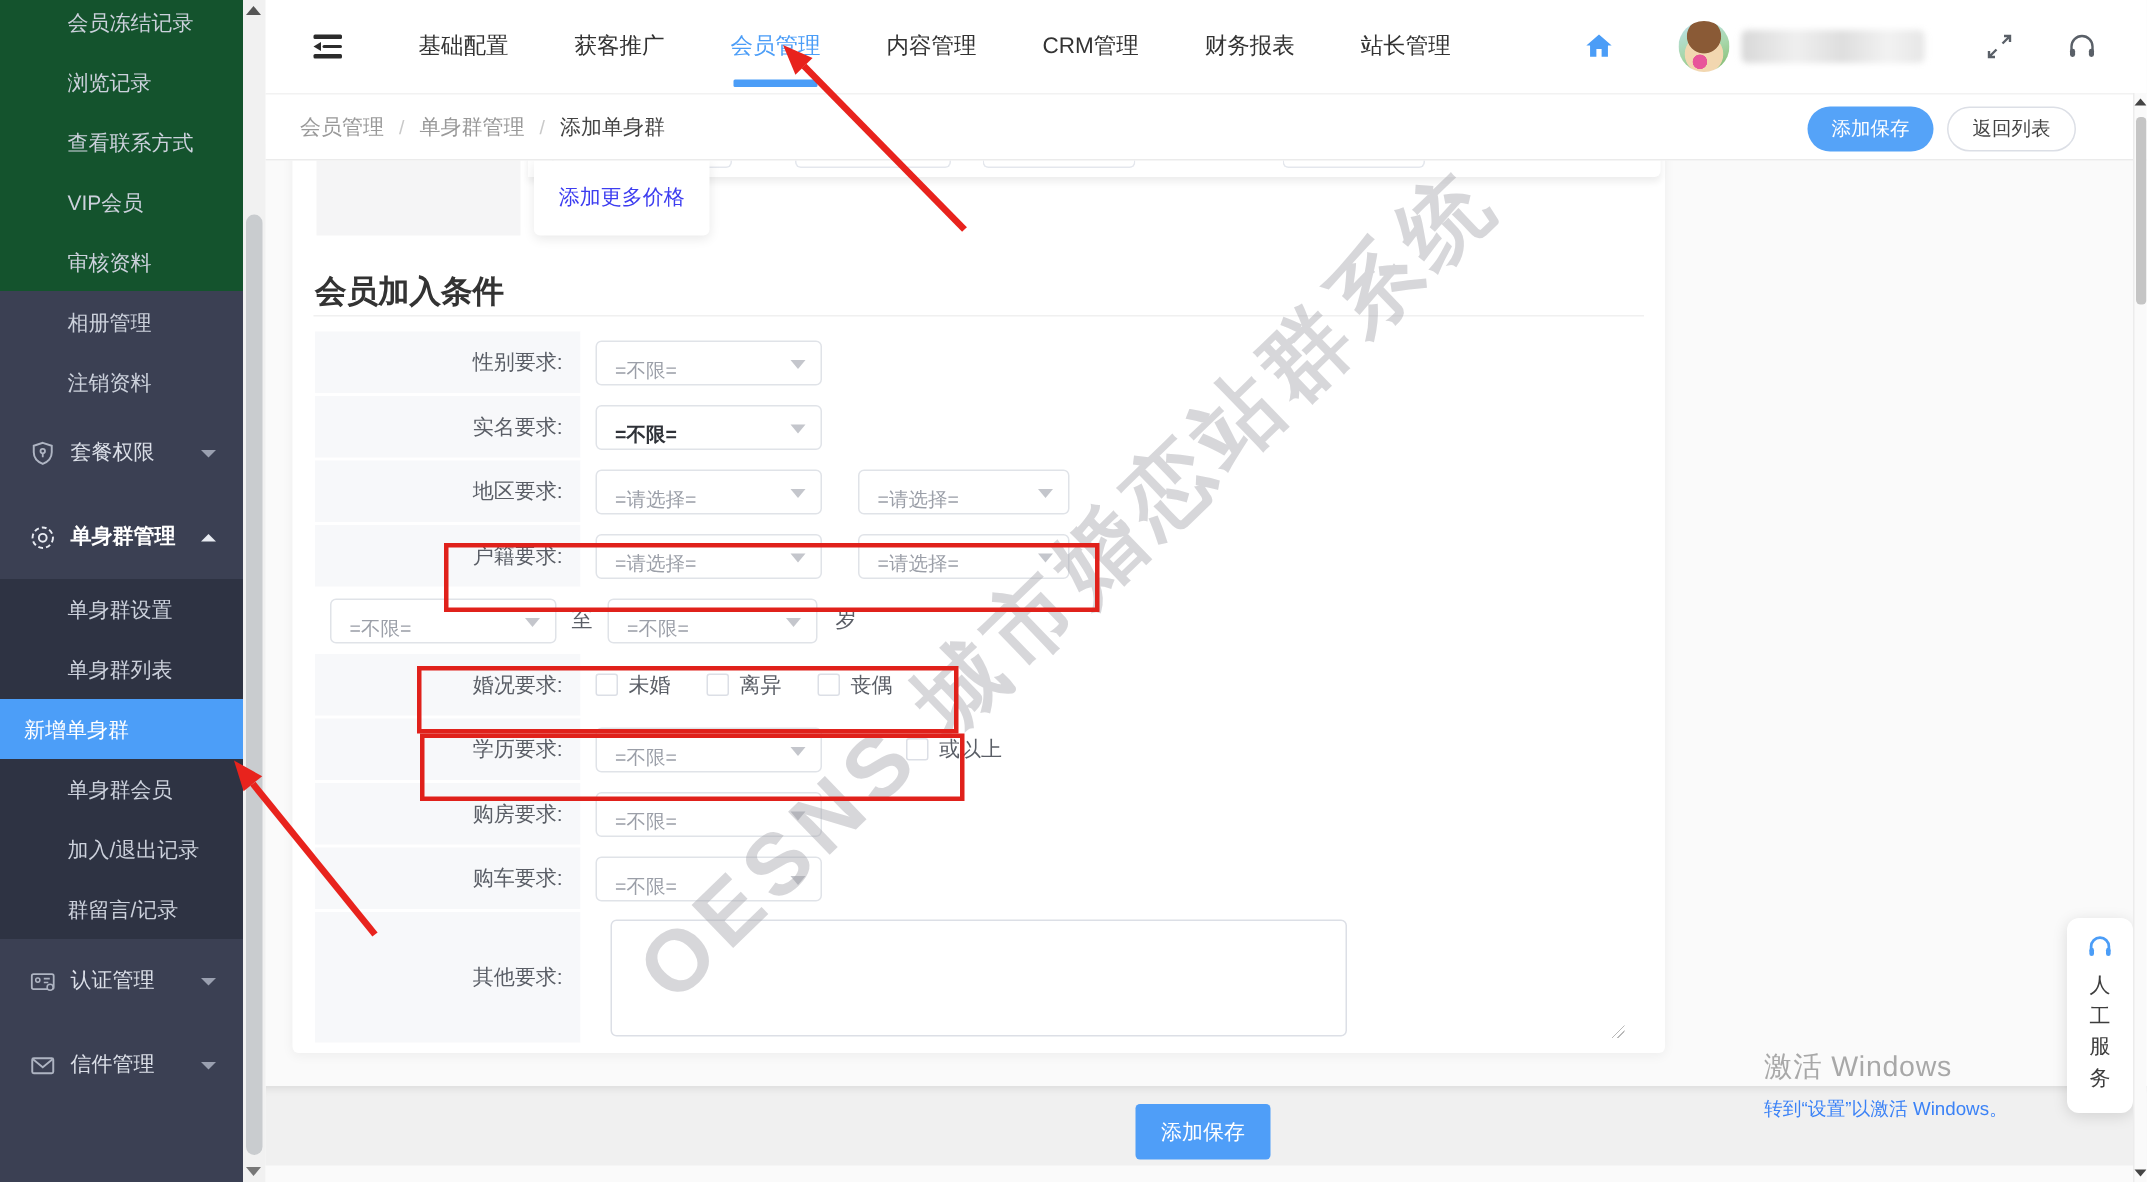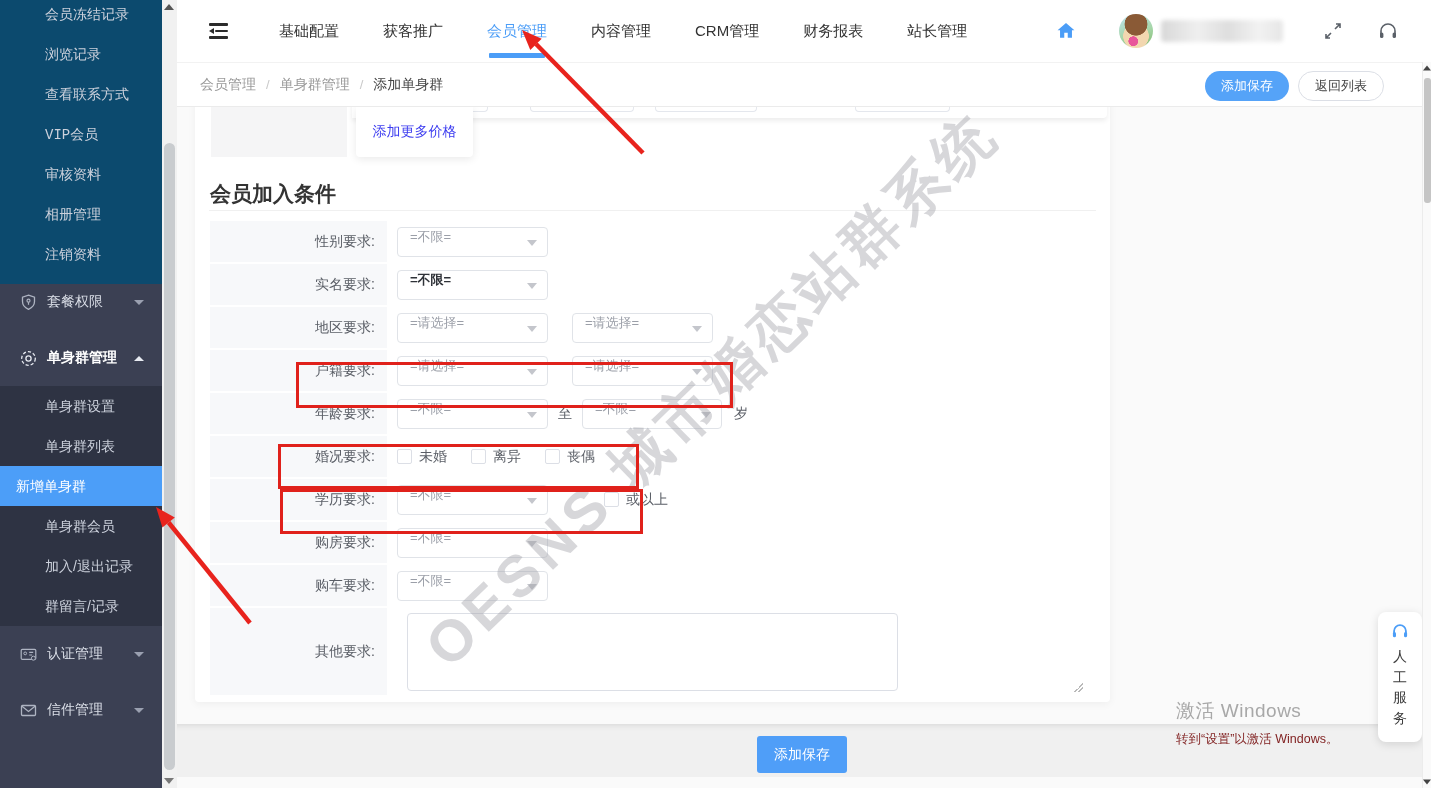--- a/index.html
+++ b/index.html
@@ -1,21 +1,21 @@
 <!DOCTYPE html>
 <html><head>
 <meta charset="utf-8">
 <style>
   * { margin:0; padding:0; box-sizing:border-box; }
   html,body { width:1431px; height:788px; overflow:hidden; }
   body { font-family:"Liberation Sans","DejaVu Sans",sans-serif; background:#fff; position:relative; }
 
   
   .sidebar { position:absolute; left:0; top:0; width:162px; height:788px; background:#3b4053; z-index:10; }
-  .side-group1 { position:absolute; left:0; top:0; width:162px; height:284px; background:#0c4a6e;font-family:Liberation Mono, monospace; }
+  .side-group1 { position:absolute; left:0; top:0; width:162px; height:194px; background:#14532d; }
   .side-sub-item { height:40px; line-height:40px; padding-left:45px; font-size:14px; color:#ccd1dc; cursor:pointer; white-space:nowrap; }
   .side-group1 .side-sub-item:first-child { height:35px; line-height:30px; }
   .side-parent { position:absolute; left:0; width:162px; height:56px; display:flex; align-items:center; padding-left:20px; color:#dbdfe8; font-size:14px; cursor:pointer; }
   .side-parent .p-icon { width:17px; height:17px; margin-right:10px; flex:none; }
   .side-parent .p-label { flex:1; }
   .side-parent .chev { width:0; height:0; margin-right:18px; border-left:5px solid transparent; border-right:5px solid transparent; }
   .chev.down { border-top:5px solid #9aa0b0; }
   .chev.up { border-bottom:5px solid #e8ebf2; }
   .side-submenu { position:absolute; left:0; top:386px; width:162px; height:240px; background:#2e3343; }
   .side-submenu .side-sub-item.active { background:#4c9ef8; color:#fff;padding-left:16px; }
@@ -80,21 +80,21 @@
 
   .sec-title { position:absolute; left:15px; top:84px; font-size:21px; font-weight:bold; color:#333; }
   .sec-divider { position:absolute; left:14px; right:14px; top:114px; height:1px; background:#f0f0f0; }
 
   .form { position:absolute; left:15px; top:125px; width:885px; display:flex; flex-direction:column; gap:2px; }
   .frow { display:flex; min-height:41px; }
   .frow .flabel { width:177px; flex:none; background:#f7f8fa; color:#5a5e66; font-size:14px; display:flex; align-items:center; justify-content:flex-end; padding-right:12px; }
   .frow .fbody { flex:1; display:flex; align-items:center; padding-left:10px; background:#fff; }
   .frow.tall { min-height:87px; }
 
-  .sel { width:151px; height:30px; border:1px solid #e0e3e8; border-radius:4px; background:#fff; position:relative; display:flex; align-items:flex-start; cursor:pointer; }
+  .sel { width:151px; height:30px; border:1px solid #e0e3e8; border-radius:4px; background:#fff; position:relative; display:flex; align-items:flex-end; cursor:pointer; }
   .sel .sel-txt { font-size:13px; color:#9b9fa8; padding-left:12px; }
   .sel.dark .sel-txt { color:#2f3238; font-weight:bold; }
   .sel .caret { position:absolute; right:10px; top:12px; width:0; height:0; border-left:5.5px solid transparent; border-right:5.5px solid transparent; border-top:6px solid #c4c6cc; }
   .sel.w141 { width:141px; margin-left:24px; }
   .sel.w140 { width:140px; }
   .mid-txt { font-size:14px; color:#5a5e66; margin:0 10px; white-space:nowrap; }
   .end-txt { font-size:14px; color:#5a5e66; margin-left:12px; }
 
   .chk-group { display:flex; align-items:center; margin-right:24px; cursor:pointer; }
   .chk { width:15px; height:15px; border:1px solid #dcdfe6; border-radius:2px; background:#fff; margin-right:7px; flex:none; }
@@ -115,21 +115,21 @@
   .main-scroll .thumb { position:absolute; left:1px; width:7px; top:16px; height:125px; background:#c5c5c5; border-radius:3px; }
   .main-scroll .tri-up { left:-1px; top:3px; transform:scale(.8); border-bottom-color:#444; }
   .main-scroll .tri-down { left:-1px; bottom:3px; transform:scale(.8); border-top-color:#444; }
 
   
   .watermark { position:absolute; left:712px; top:390px; transform:translate(-50%,-50%) rotate(-44deg); font-size:58px; font-weight:bold; letter-spacing:6px; color:rgba(160,160,168,.42); white-space:nowrap; z-index:30; pointer-events:none; }
 
   
   .win-act { position:absolute; left:1176px; top:698px; z-index:35; color:#a8a8a8; pointer-events:none; }
   .win-act .l1 { font-size:19px; letter-spacing:.5px; }
-  .win-act .l2 { font-size:12.5px; margin-top:7px; color:#7f1d1d; }
+  .win-act .l2 { font-size:12.5px; margin-top:7px; color:#3b82f6; }
 
   
   .svc { position:absolute; left:1378px; top:612px; width:44px; height:130px; background:#fff; border-radius:8px; box-shadow:0 2px 10px rgba(0,0,0,.13); z-index:50; display:flex; flex-direction:column; align-items:center; padding-top:9px; cursor:pointer; }
   .svc .svc-char { font-size:14px; color:#3d3d3d; line-height:20.5px; }
   .svc-ic { width:20px; height:20px; margin-bottom:5px; }
 
   
   .anno { position:absolute; border:3px solid #e0211b; z-index:40; pointer-events:none; }
   #anno-svg { position:absolute; left:0; top:0; width:1431px; height:788px; z-index:45; pointer-events:none; }
 </style>
@@ -317,21 +317,20 @@
                 <span class="caret"></span>
               </div>
             <div class="sel w141">
                 <span class="sel-txt">=请选择=</span>
                 <span class="caret"></span>
               </div>
           </div>
         </div>
 
         <div class="frow">
-          <div class="flabel">年龄要求:</div>
           <div class="fbody">
             <div class="sel">
                 <span class="sel-txt">=不限=</span>
                 <span class="caret"></span>
               </div>
             <span class="mid-txt">至</span>
             <div class="sel w140">
                 <span class="sel-txt">=不限=</span>
                 <span class="caret"></span>
               </div>

